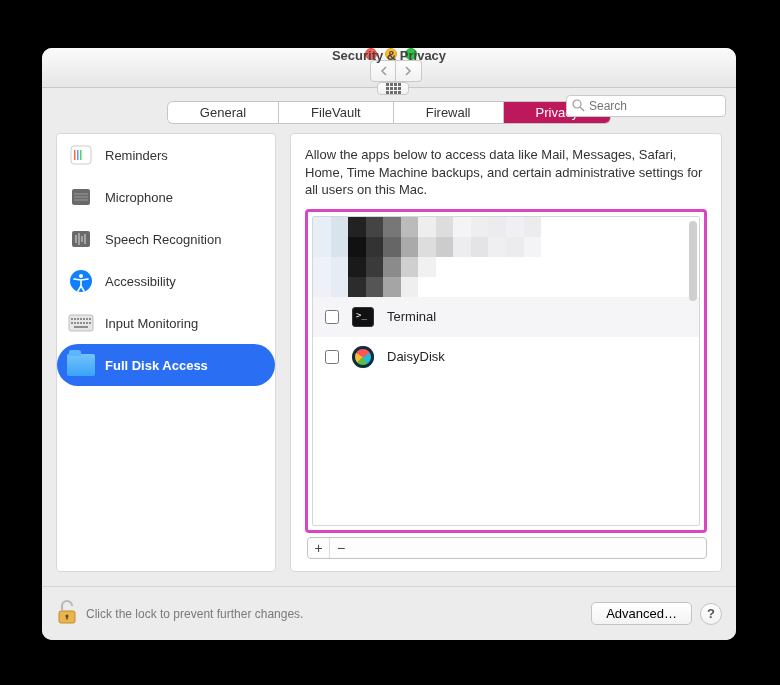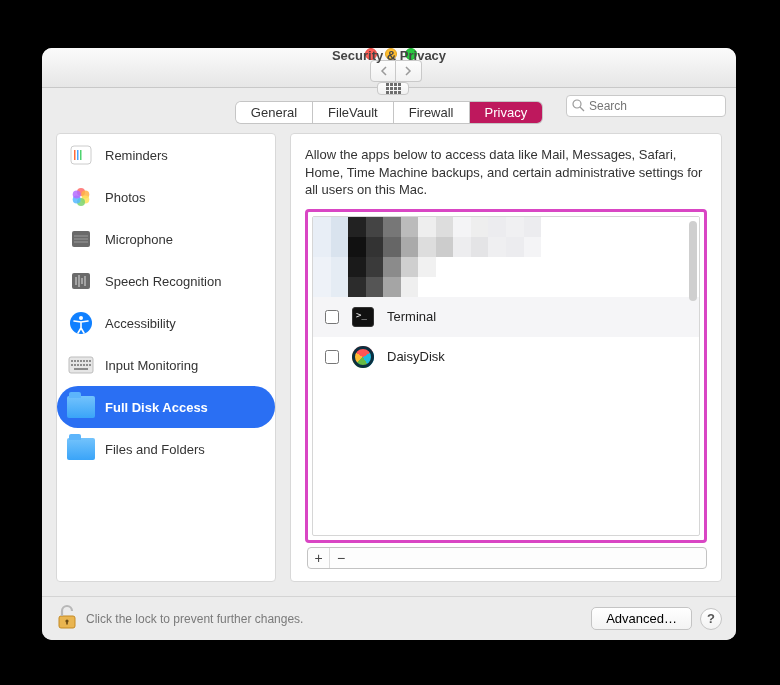--- a/index.html
+++ b/index.html
@@ -71,21 +71,21 @@
 
   .tabs-row {
     padding: 14px 0 10px;
     display:flex; justify-content:center;
   }
   .segmented {
     display:flex; border-radius:5px; overflow:hidden;
     box-shadow: 0 0 0 1px #c5c5c5;
   }
   .seg {
-    padding: 3px 15px; background:#fff; font-size:13px; color:#333;
+    padding: 3px 32px; background:#fff; font-size:13px; color:#333;
     border-right:1px solid #c5c5c5;
   }
   .seg:last-child { border-right:none; }
   .seg.active { background:#be185d; color:#fff; }
 
   .content {
     flex:1; display:flex; gap:14px;
     padding: 0 14px 14px 14px;
   }
   .sidebar-panel, .right-panel {
@@ -161,21 +161,21 @@
     border:1px solid #c3c3c3; border-radius:4px;
     overflow:hidden; background:#fdfdfd;
   }
   .addremove button {
     width:22px; height:20px; border:none; background:transparent;
     font-size:14px; line-height:18px; color:#444;
   }
   .addremove button:first-child { border-right:1px solid #dcdcdc; }
 
   .footer {
-    height:44px; border-top:1px solid #d4d4d4;
+    height:54px; border-top:1px solid #d4d4d4;
     background:#ececec;
     display:flex; align-items:center;
     padding: 0 14px; gap:10px;
   }
   .lock-wrap { display:flex; align-items:center; gap:8px; }
   .lock-text { color:#7a7a7a; font-size:12px; }
   .footer-right { margin-left:auto; display:flex; align-items:center; gap:8px; }
   .adv-btn {
     border:1px solid #c4c4c4; border-radius:5px;
     padding:3px 14px; background:linear-gradient(#fff,#f3f3f3);
@@ -263,35 +263,20 @@
             <svg width="24" height="24" viewBox="0 0 24 24">
                 <rect x="2" y="3" width="20" height="18" rx="3" fill="#fff" stroke="#ccc"></rect>
                 <rect x="5" y="7" width="1.5" height="10" fill="#ff6a3c"></rect>
                 <rect x="8" y="7" width="1.5" height="10" fill="#4aa3ff"></rect>
                 <rect x="11" y="7" width="1.5" height="10" fill="#4ed36f"></rect>
               </svg>
           </span>
           <span class="label">Reminders</span>
         </div>
 
-        <div class="sidebar-item">
-          <span class="icon-box">
-            <svg width="24" height="24" viewBox="0 0 24 24">
-                <g transform="translate(12 12)">
-                  <circle r="4" cx="0" cy="-5" fill="#ff6b6b" opacity=".85"></circle>
-                  <circle r="4" cx="4.3" cy="-2.5" fill="#ffb347" opacity=".85"></circle>
-                  <circle r="4" cx="4.3" cy="2.5" fill="#ffe259" opacity=".85"></circle>
-                  <circle r="4" cx="0" cy="5" fill="#7bd36f" opacity=".85"></circle>
-                  <circle r="4" cx="-4.3" cy="2.5" fill="#55b8ff" opacity=".85"></circle>
-                  <circle r="4" cx="-4.3" cy="-2.5" fill="#b56bff" opacity=".85"></circle>
-                </g>
-              </svg>
-          </span>
-          <span class="label">Photos</span>
-        </div>
 
 
         <div class="sidebar-item">
           <span class="icon-box">
             <svg width="24" height="24" viewBox="0 0 24 24">
                 <rect x="3" y="4" width="18" height="16" rx="2" fill="#6a6a6a"></rect>
                 <path d="M5 12h14M5 9h14M5 15h14" stroke="#9a9a9a"></path>
               </svg>
           </span>
           <span class="label">Microphone</span>
@@ -344,26 +329,20 @@
           <span class="label">Input Monitoring</span>
         </div>
 
         <div class="sidebar-item active">
           <span class="icon-box">
               <span class="folder-blue"></span>
             </span>
           <span class="label" style="font-weight:600">Full Disk Access</span>
         </div>
 
-        <div class="sidebar-item">
-          <span class="icon-box">
-              <span class="folder-blue"></span>
-            </span>
-          <span class="label">Files and Folders</span>
-        </div>
 
       </div>
     </div>
 
     <div class="right-panel">
       <div class="explain">Allow the apps below to access data like Mail, Messages, Safari, Home, Time Machine backups, and certain administrative settings for all users on this Mac.</div>
 
       <div class="apps-frame">
         <div class="apps-scroll">
 

